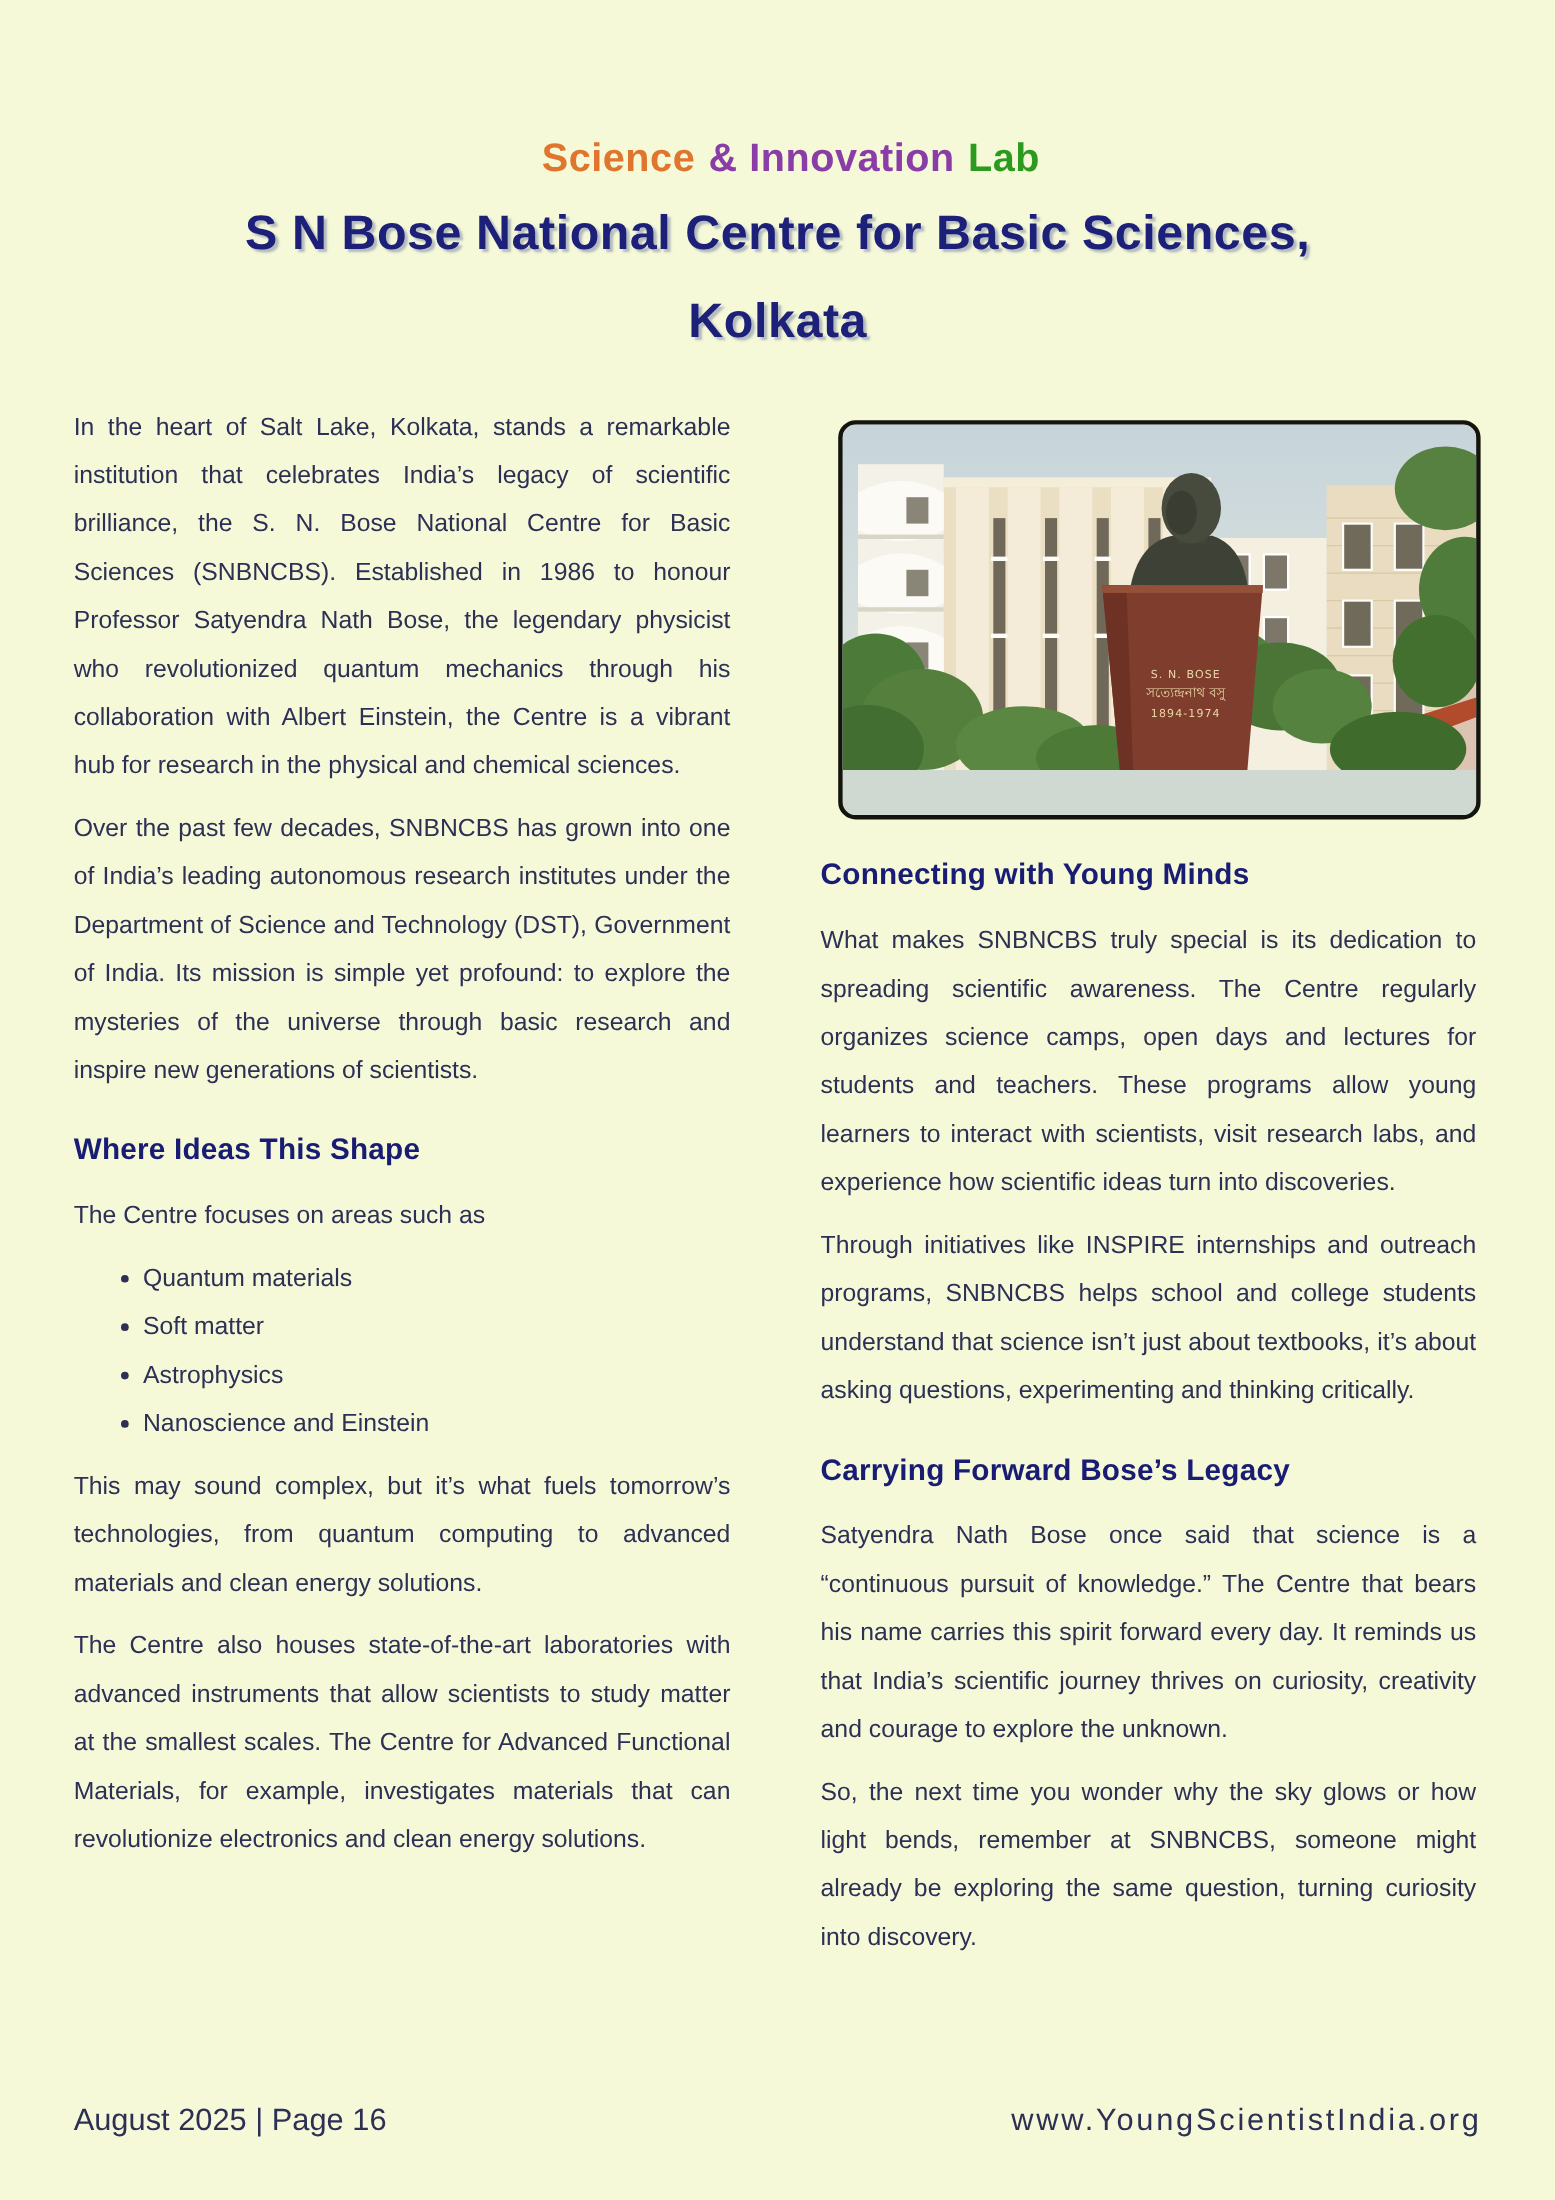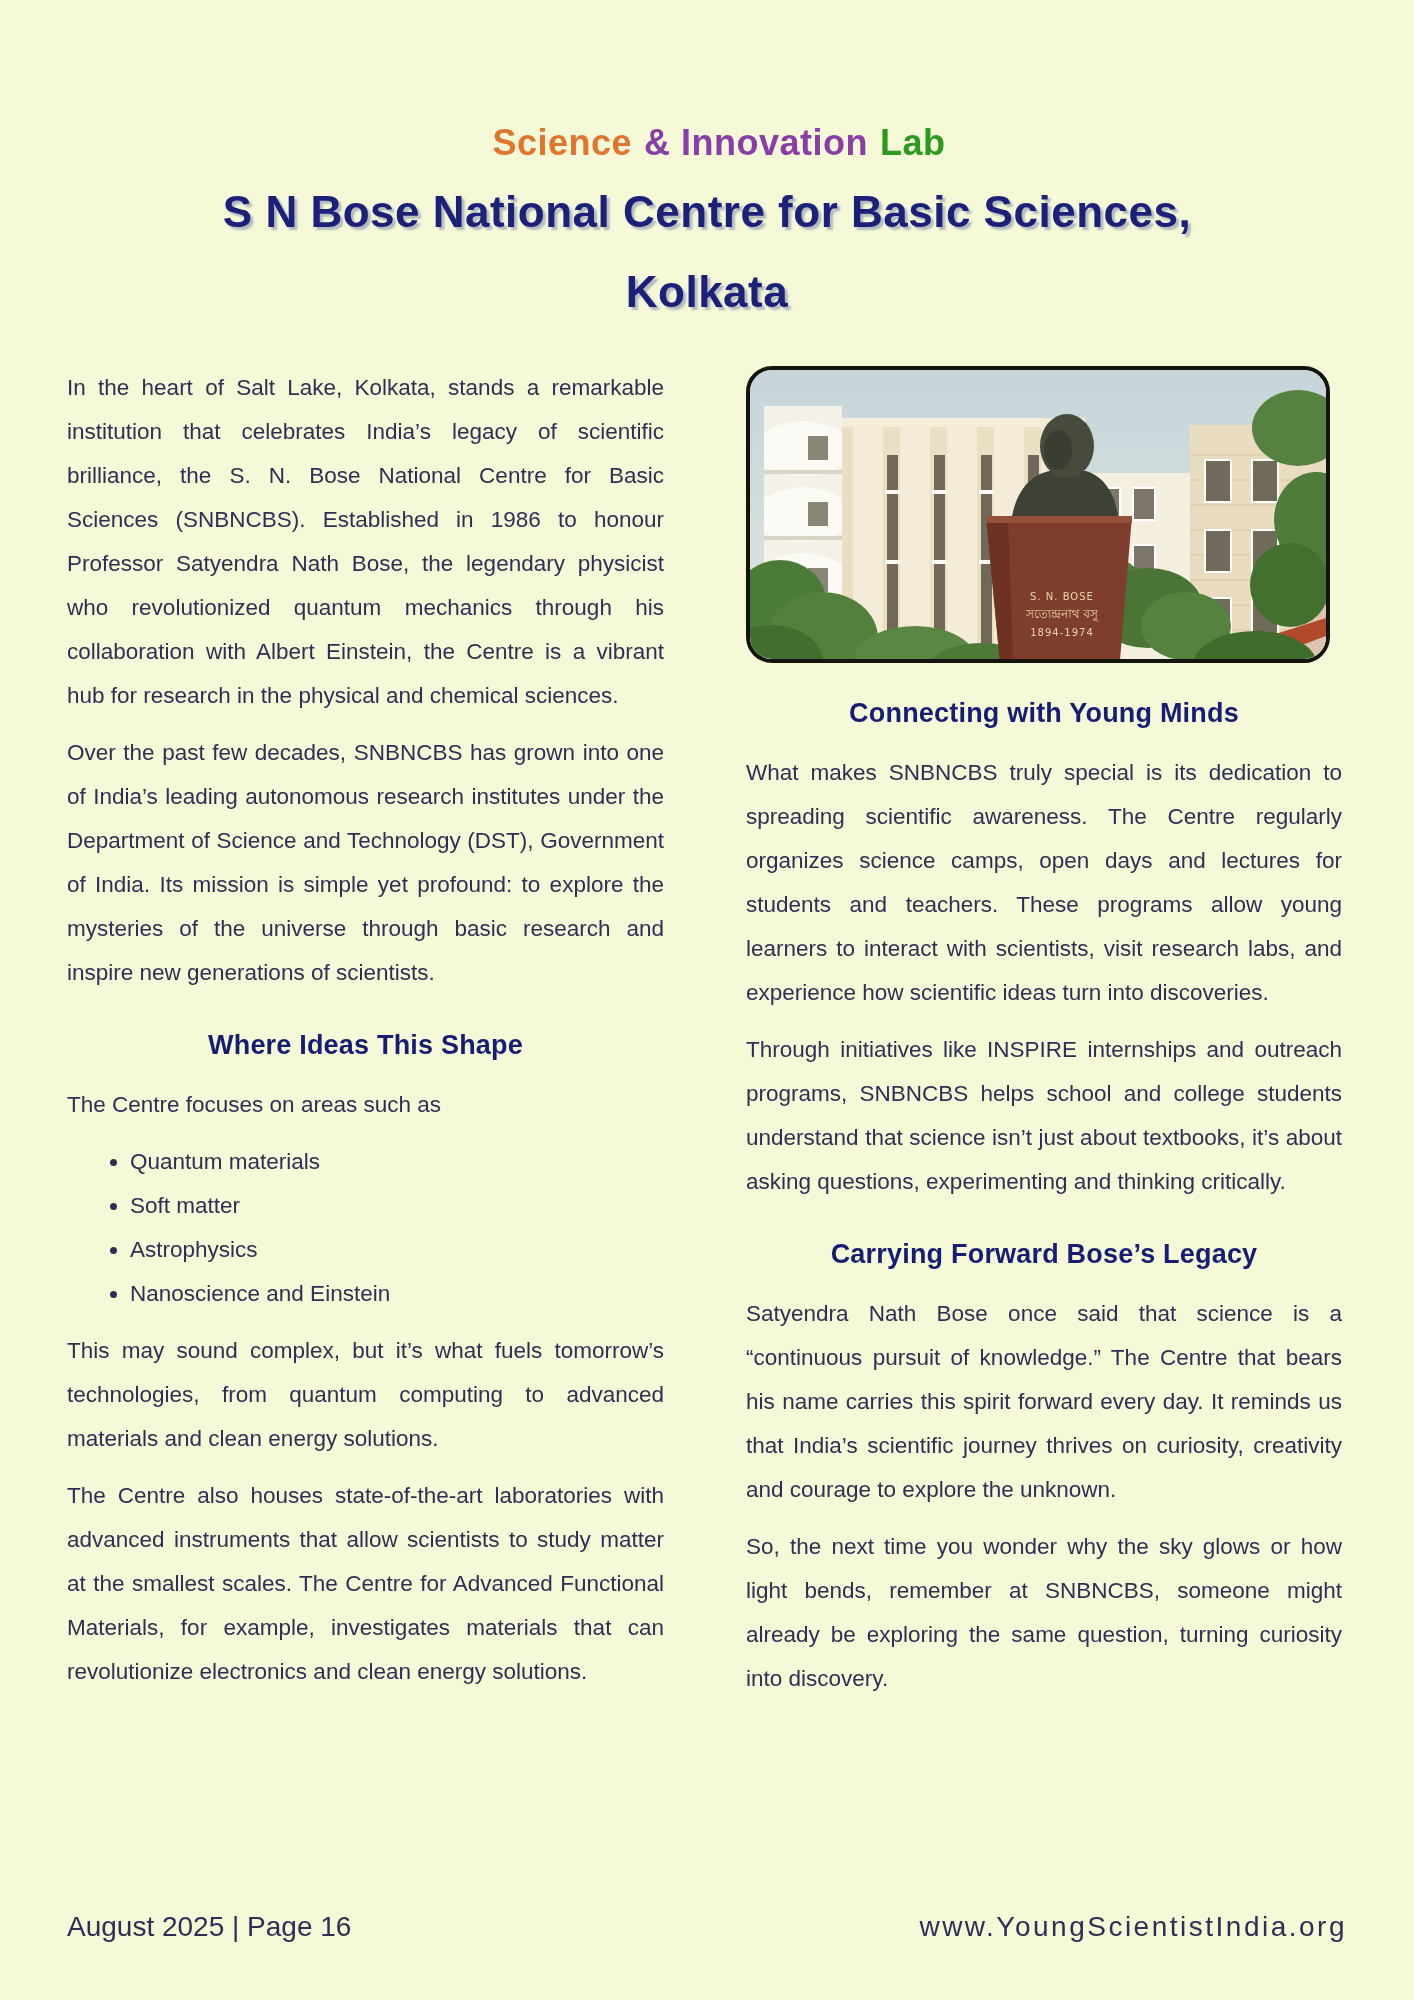--- a/index.html
+++ b/index.html
@@ -29,29 +29,29 @@
   .col{
     position:absolute;top:366px;
     font-size:22.5px;line-height:44px;color:#2d3054;
     text-align:justify;text-justify:inter-word;
   }
   .col-left{left:67px;width:597px;}
   .col-right{left:746px;width:596px;}
   .col p{margin:0 0 13px 0;}
   .col h2{
     font-size:27px;line-height:40px;font-weight:700;color:#191c73;
-    margin:30px 0 18px 0;text-align:center;letter-spacing:.2px;
+    margin:30px 0 18px 0;text-align:left;letter-spacing:.2px;
   }
   .col h2:first-child{margin-top:0;}
   .col ul{margin:0 0 13px 0;padding-left:63px;list-style:disc;text-align:left;}
   .col li{line-height:44px;}
   .photo{
-    width:584px;height:297px;box-sizing:border-box;
-    border:4px solid #14140e;border-radius:26px;overflow:hidden;
-    background:#cfd9d2;margin:0;
+    width:584px;height:363px;box-sizing:border-box;
+    border:4px solid #14140e;border-radius:16px;overflow:hidden;
+    background:#cfd9d2;margin:16px;
   }
   .photo svg{display:block;}
   .photo text{font-family:"DejaVu Sans", sans-serif;}
   .footer{
     position:absolute;top:1913px;font-size:28px;color:#2d3054;line-height:28px;
   }
   .footer-left{left:67px;}
   .footer-right{right:67px;letter-spacing:2.5px;margin-left:22px;}
 </style>
 </head>

